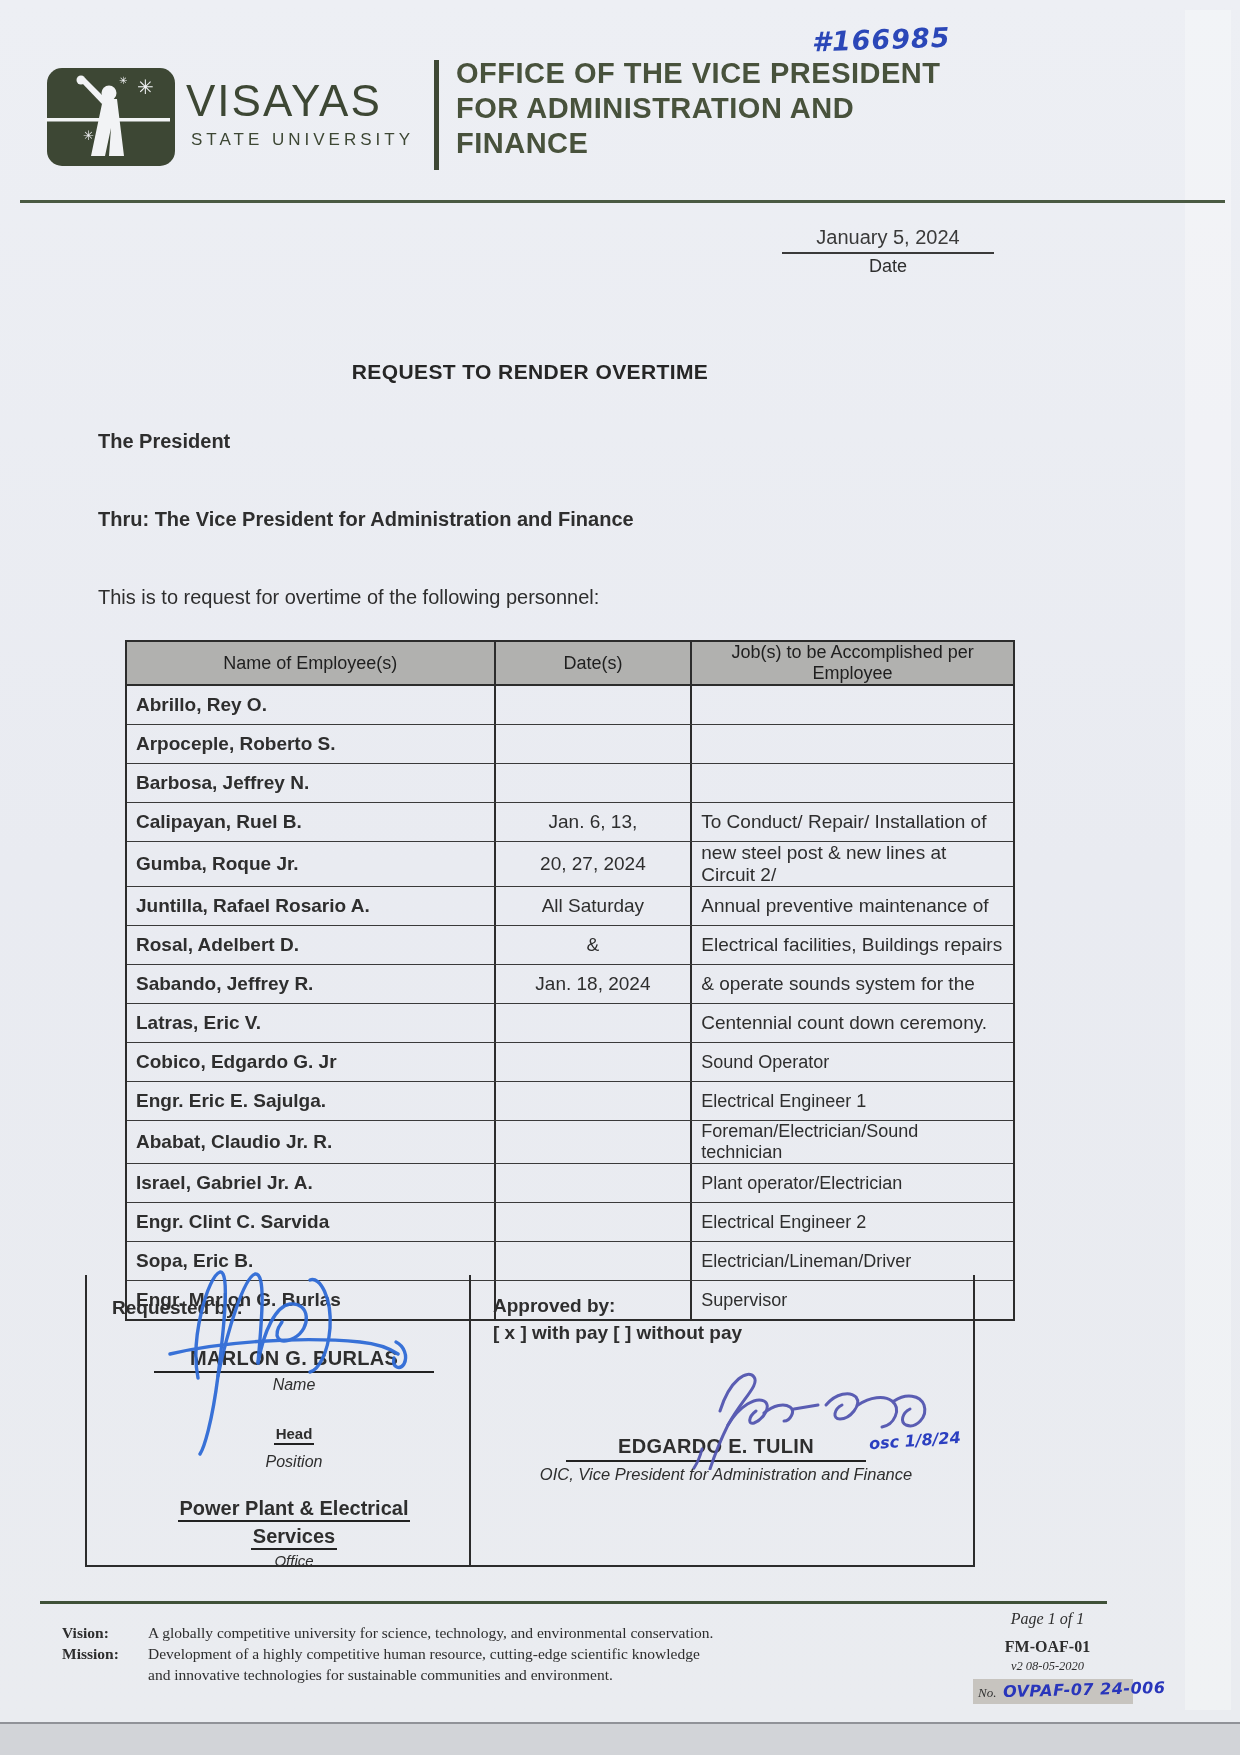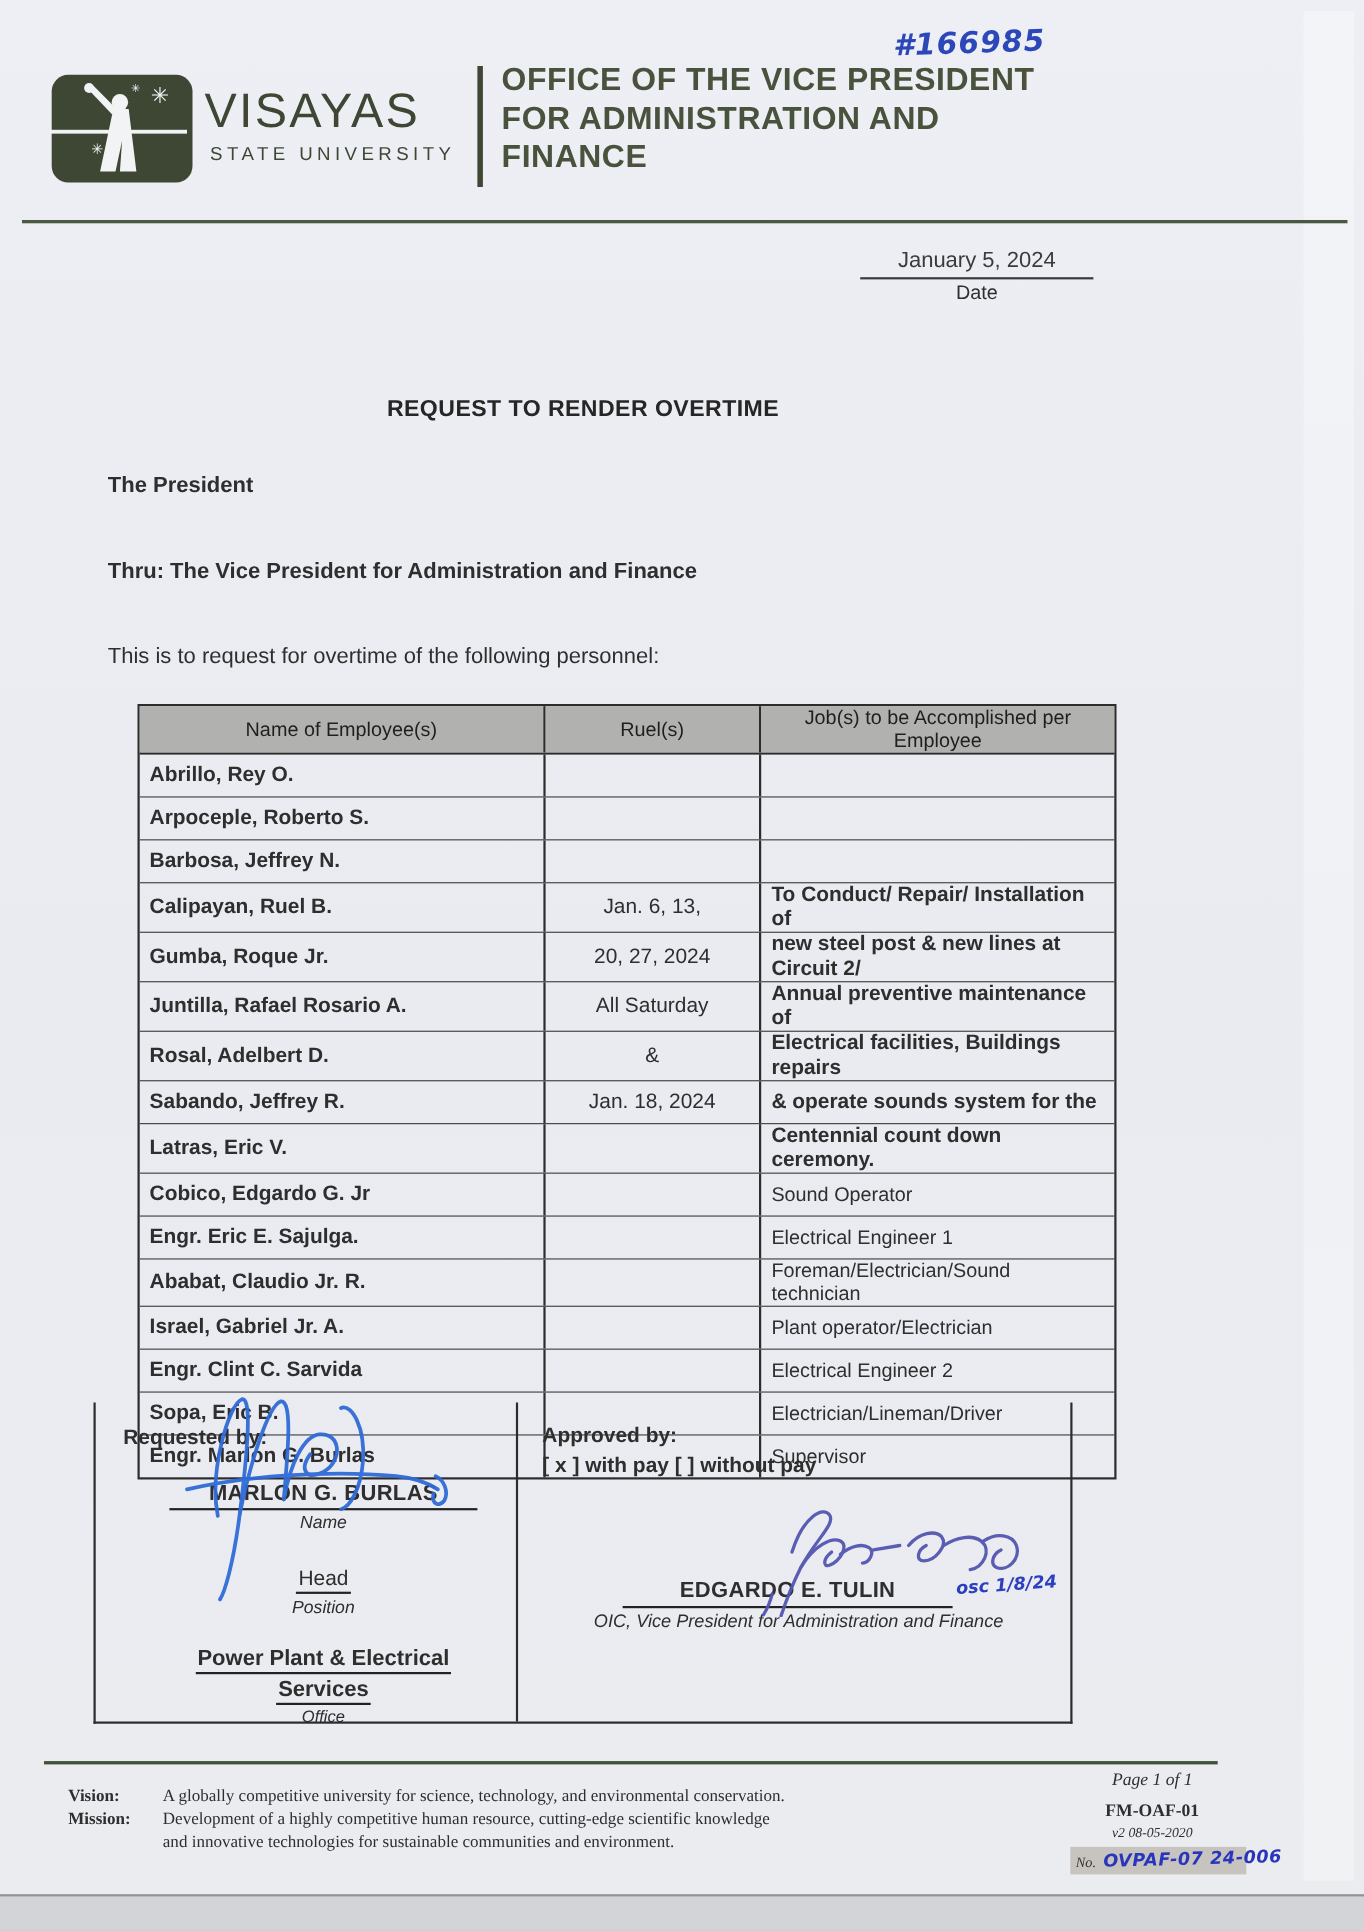--- a/index.html
+++ b/index.html
@@ -41,38 +41,38 @@
   
   .ot-table { position:absolute; left:85px; top:640px; width:890px; border:2px solid #2c2c2c;margin-left:40px; }
   .ot-row { display:flex; width:100%; border-bottom:1.5px solid #3a3a3a; }
   .ot-row:last-child { border-bottom:none; }
   .ot-cell { padding:0 9px; display:flex; align-items:center; min-height:38px;
              border-right:2px solid #2c2c2c; font-size:19px; }
   .ot-cell:last-child { border-right:none; }
   .c-name { width:41.6%; font-weight:700; }
   .c-date { width:22.2%; font-weight:400; justify-content:center; text-align:center; }
   .c-job  { width:36.2%; font-size:18px; }
-  .c-job.jb { font-weight:700; font-size:19px; }
+  .c-job.jb { font-weight:400; font-size:19px; }
   .ot-head .ot-cell { background:#b1b1af; min-height:27px; font-size:18px; font-weight:400;
                       color:#1f1f1f; justify-content:center; text-align:center; }
   .ot-head { border-bottom:2px solid #2c2c2c; }
 
   
   .sig-box { position:absolute; left:85px; top:1275px; width:890px; height:292px;
              border:2px solid #2c2c2c; border-top:none; }
   .sig-left { position:absolute; left:12px; top:0; width:382px; height:100%; }
   .sig-right { position:absolute; left:382px; top:0; width:506px; height:100%;
                border-left:2px solid #2c2c2c; }
   .req-label { position:absolute; left:13px; top:22px; font-size:19px; font-weight:700; }
   .req-name { position:absolute; left:55px; top:72px; width:280px; text-align:center; font-size:20px;
               font-weight:700; border-bottom:2.5px solid #222; padding-bottom:1px; letter-spacing:0.3px; }
   .req-name-label { position:absolute; left:55px; top:101px; width:280px; text-align:center;
                     font-size:16px; font-style:italic; }
   .pos-value { position:absolute; left:55px; top:150px; width:280px; text-align:center; }
-  .pos-value span { font-size:19px; font-weight:400; border-bottom:2px solid #222; padding:0 2px 1px; }
+  .pos-value span { font-size:15px; font-weight:700; border-bottom:2px solid #222; padding:0 2px 1px; }
   .pos-label { position:absolute; left:55px; top:178px; width:280px; text-align:center;
                font-size:16px; font-style:italic; }
   .off-line1 { position:absolute; left:30px; top:222px; width:330px; text-align:center; }
   .off-line2 { position:absolute; left:30px; top:250px; width:330px; text-align:center; }
   .off-line1 span, .off-line2 span { font-size:20px; font-weight:700; border-bottom:2.5px solid #222;
                                      padding:0 2px 1px; }
   .off-label { position:absolute; left:30px; top:277px; width:330px; text-align:center;
                font-size:15px; font-style:italic; }
   .apr-label { position:absolute; left:22px; top:20px; font-size:19px; font-weight:700; }
   .pay-line { position:absolute; left:22px; top:47px; font-size:19px; font-weight:700; }
@@ -142,21 +142,21 @@
   <div class="date-label">Date</div>
 
   <div class="doc-title">REQUEST TO RENDER OVERTIME</div>
   <div class="addressee">The President</div>
   <div class="thru-line">Thru: The Vice President for Administration and Finance</div>
   <div class="intro-line">This is to request for overtime of the following personnel:</div>
 
   <div class="ot-table">
     <div class="ot-row ot-head">
       <div class="ot-cell c-name">Name of Employee(s)</div>
-      <div class="ot-cell c-date">Ruel(s)</div>
+      <div class="ot-cell c-date">Date(s)</div>
       <div class="ot-cell c-job">Job(s) to be Accomplished per Employee</div>
     </div>
     <div id="table-body">
         <div class="ot-row">
           <div class="ot-cell c-name">Abrillo, Rey O.</div>
           <div class="ot-cell c-date"></div>
           <div class="ot-cell c-job"></div>
         </div>
         <div class="ot-row">
           <div class="ot-cell c-name">Arpoceple, Roberto S.</div>

